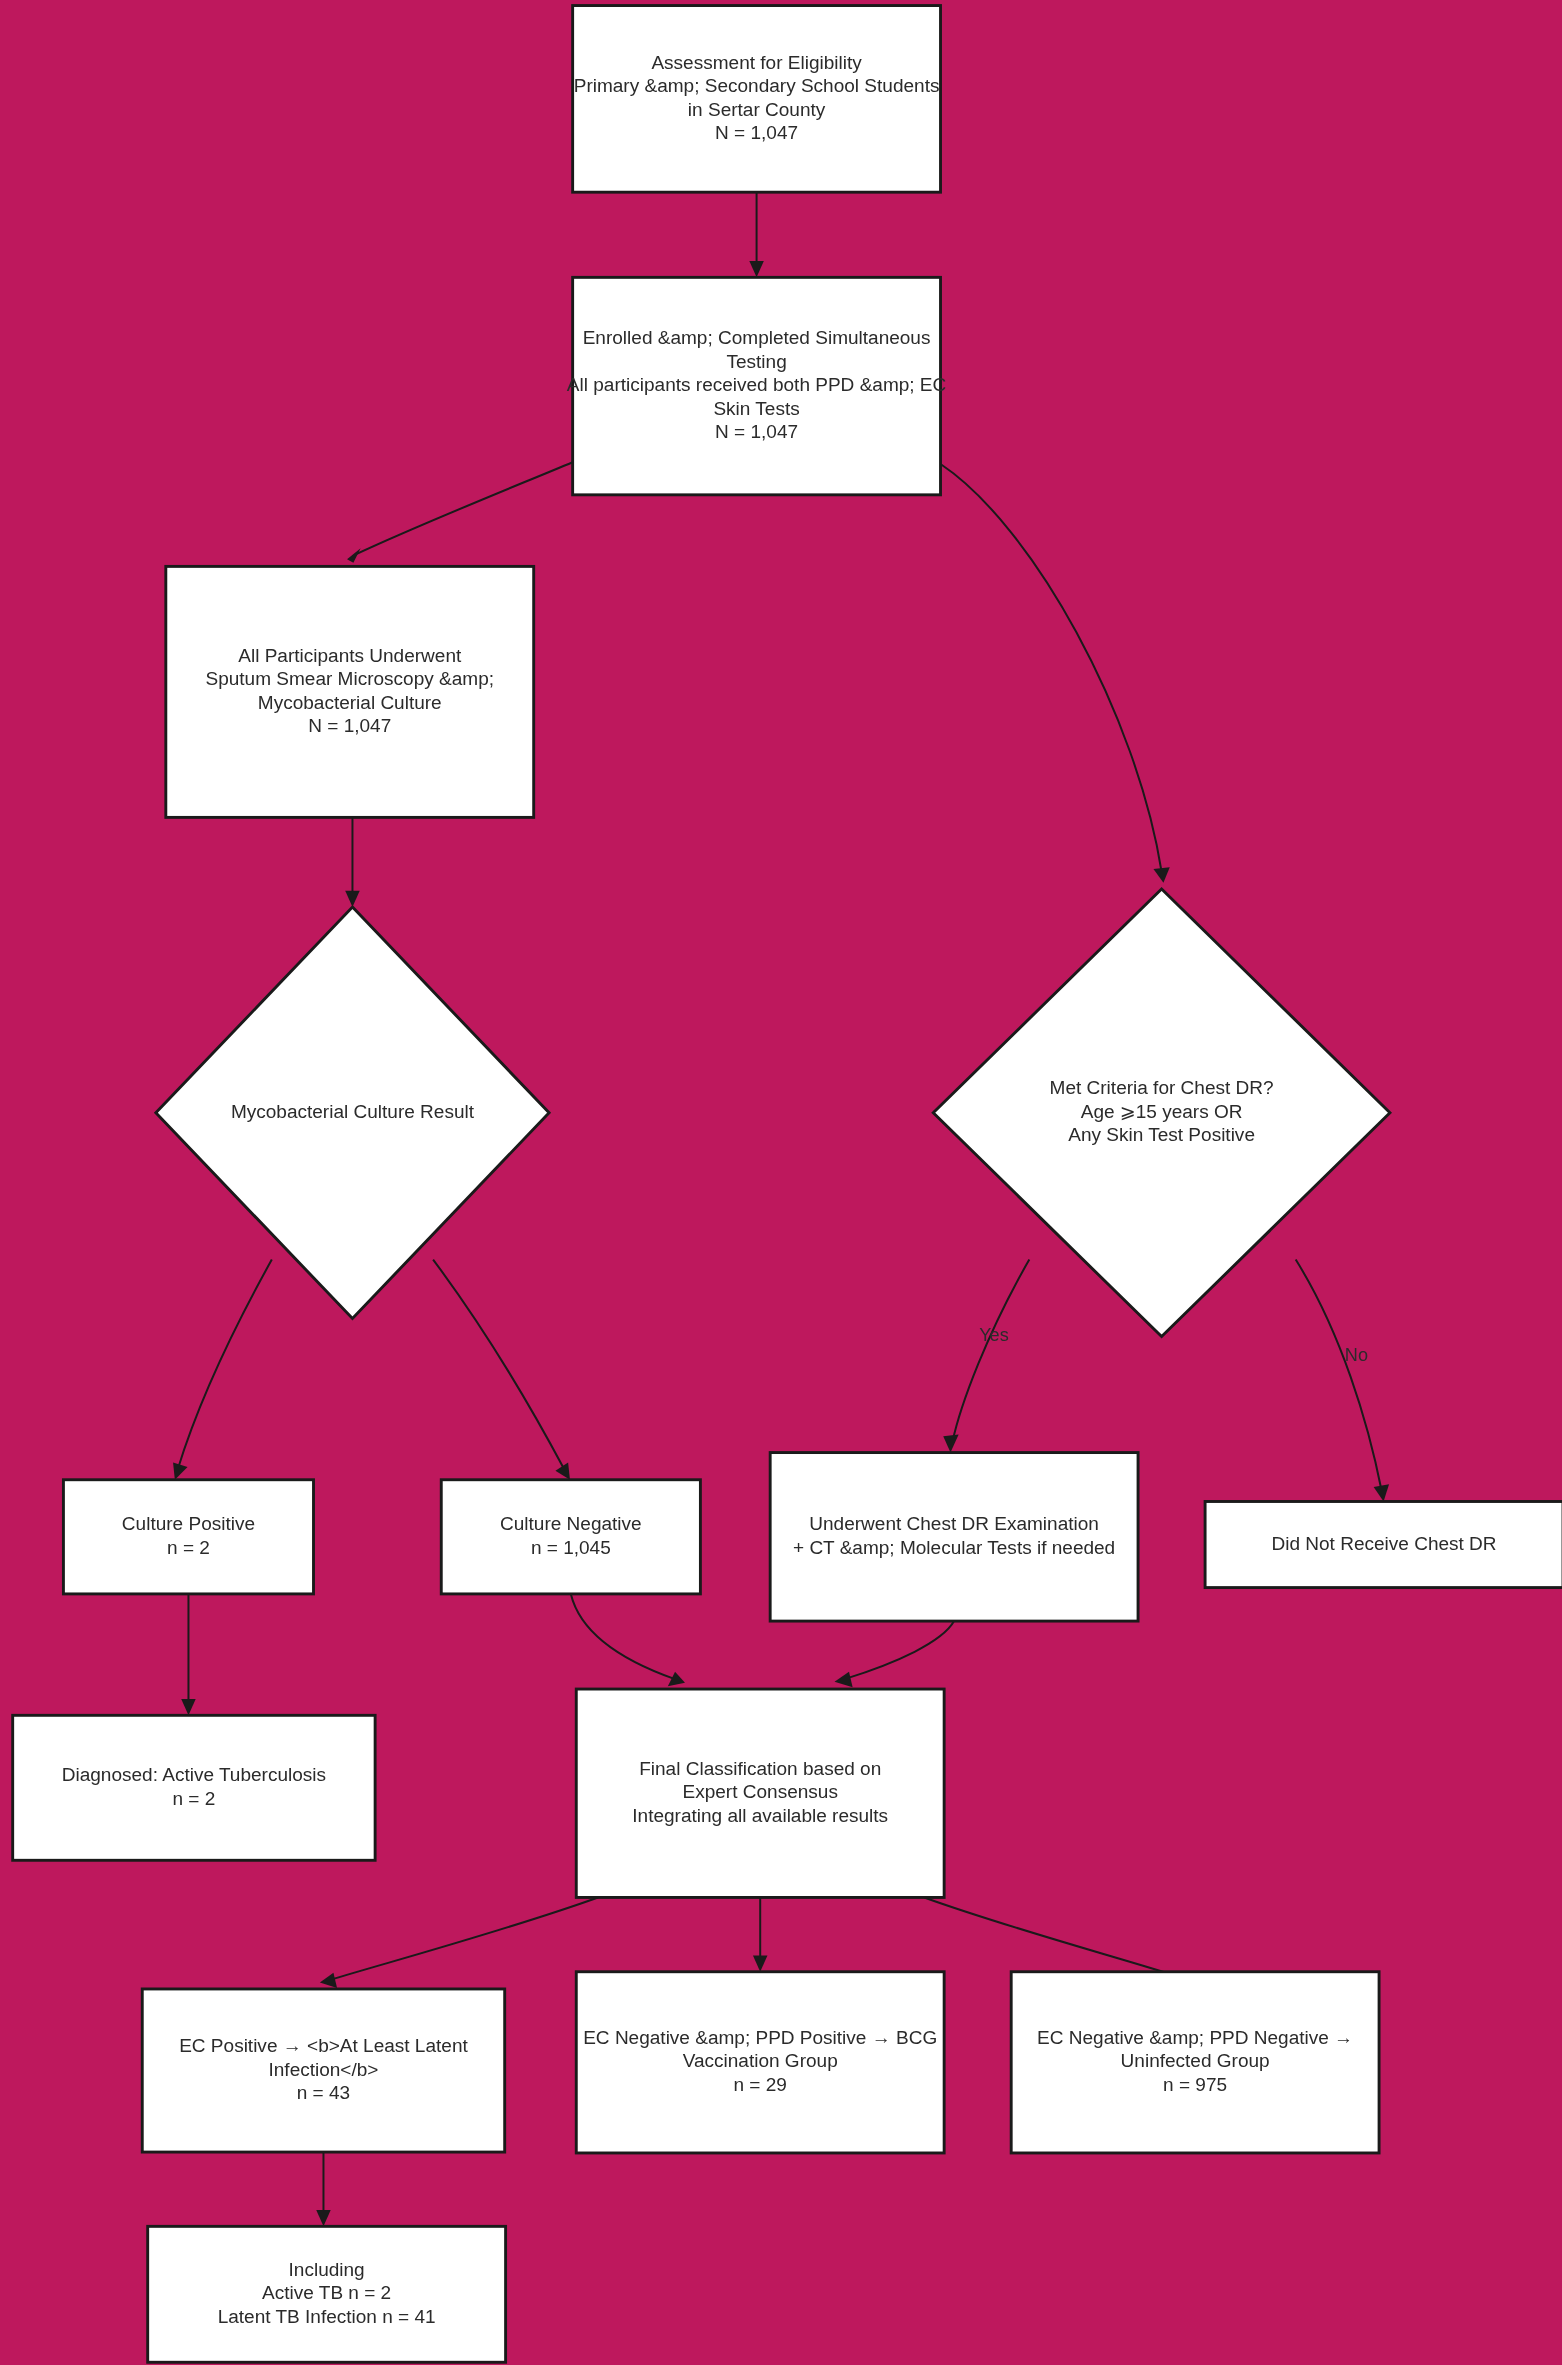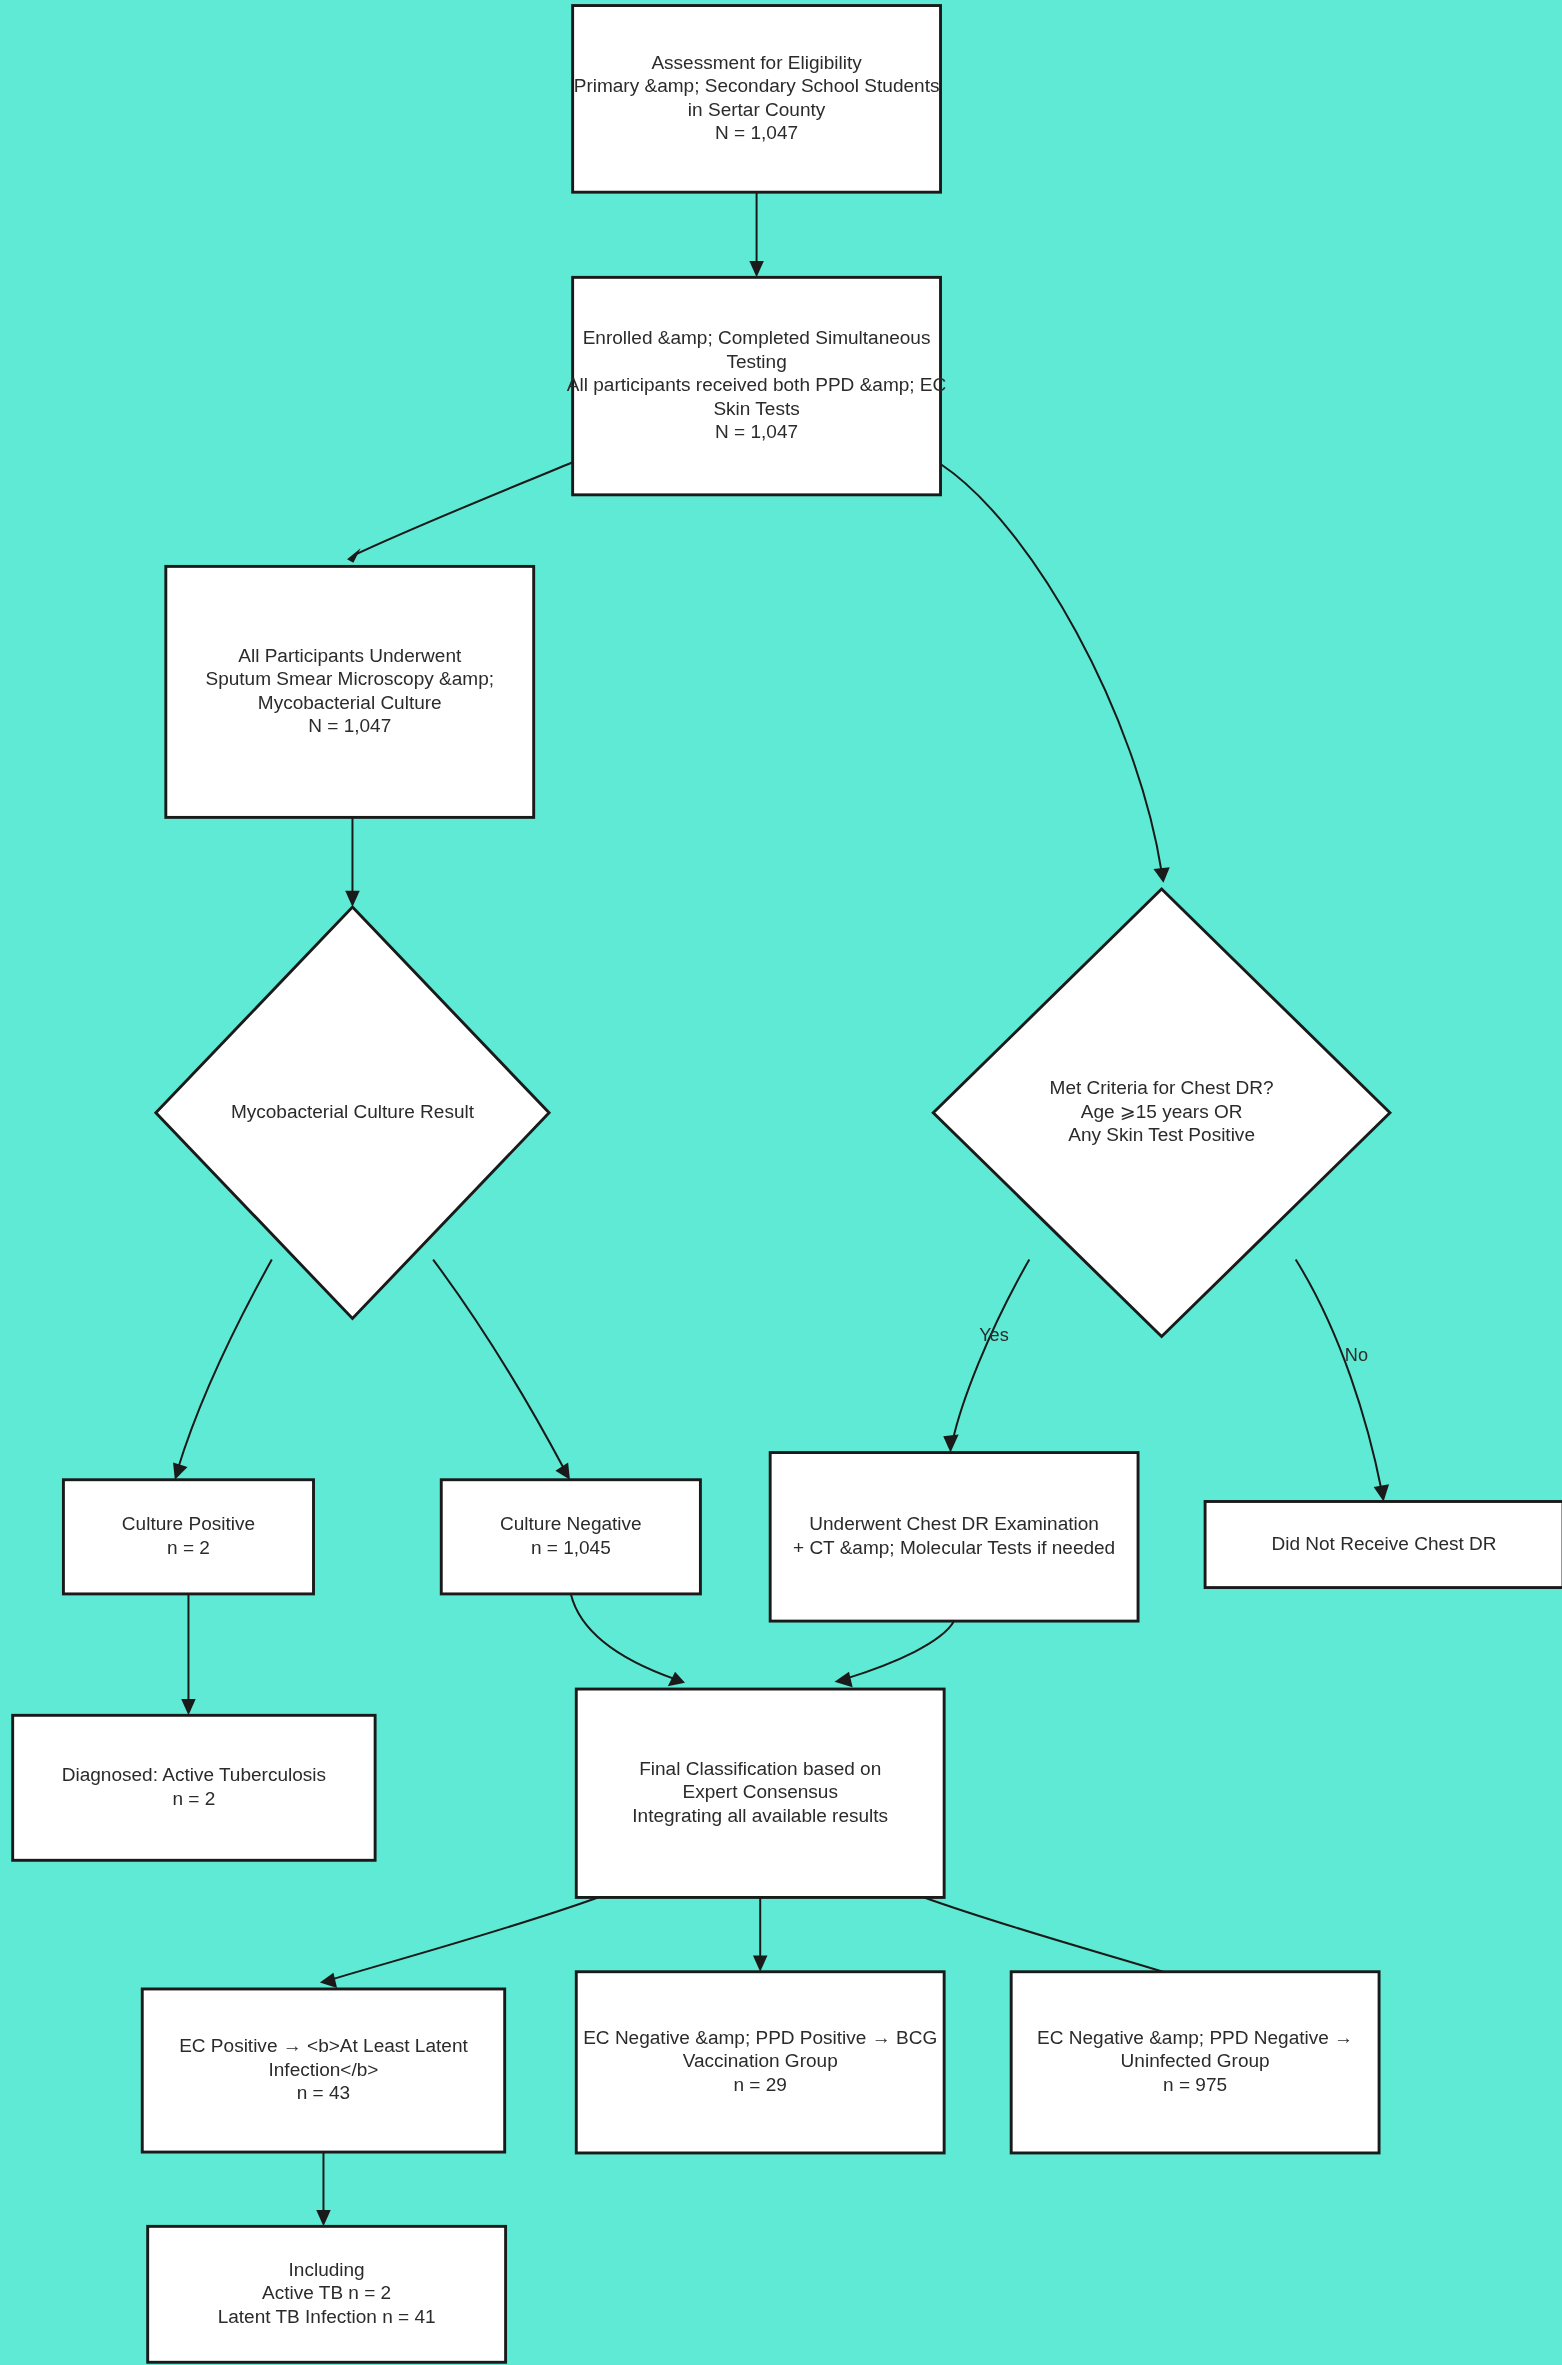--- a/index.html
+++ b/index.html
@@ -4,21 +4,21 @@
 <style>
   html, body {
     margin: 0;
     padding: 0;
     background: #ffffff;
   }
   #diagram-root {
     position: relative;
     width: 1563px;
     height: 2366px;
-    background: #5eead4;
+    background: #be185d;
     font-family: "Liberation Sans", sans-serif;
     overflow: hidden;
   }
   svg#flow-svg {
     position: absolute;
     top: 0;
     left: 0;
     width: 1563px;
     height: 2366px;
     display: block;

